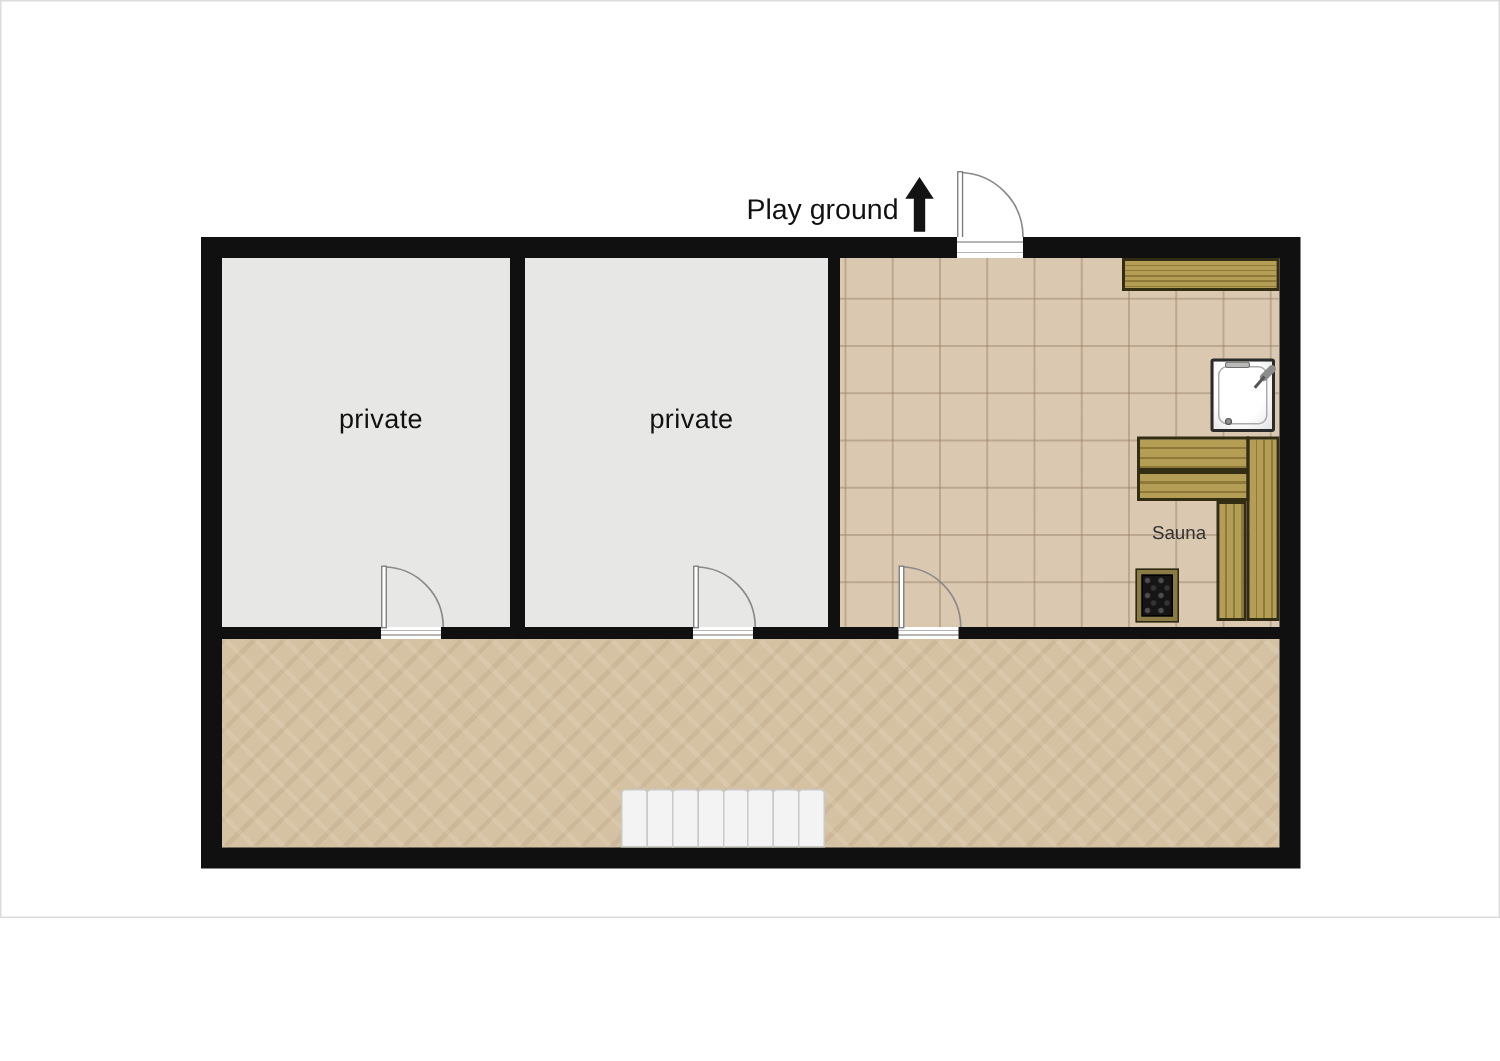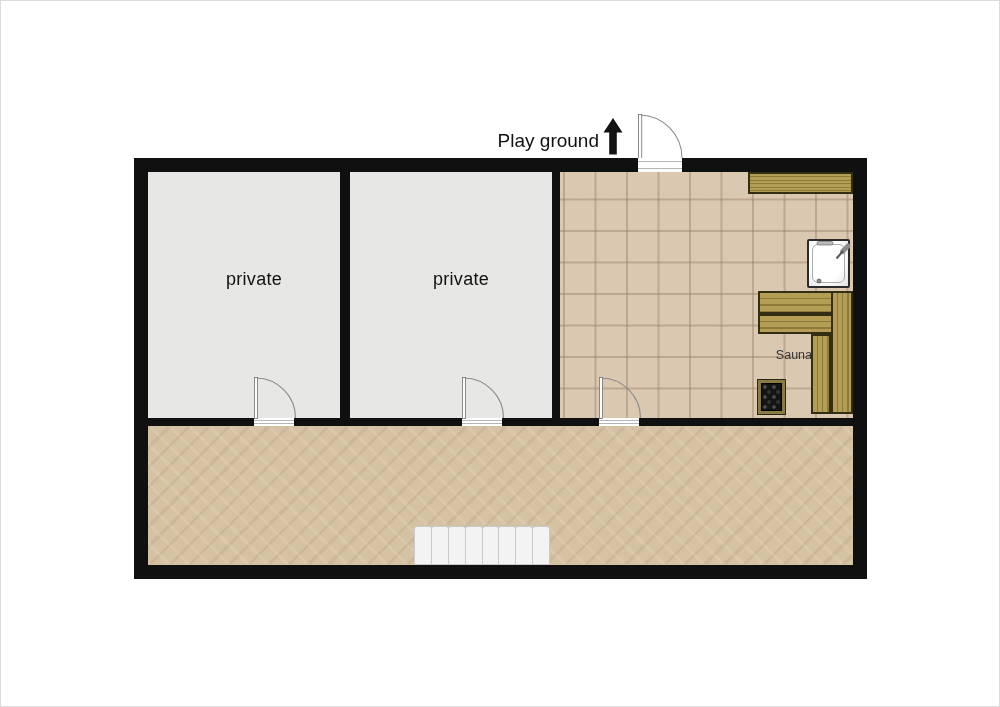--- a/index.html
+++ b/index.html
@@ -3,21 +3,21 @@
 <meta charset="utf-8">
 <style>
   html,body{margin:0;padding:0;}
   body{
     width:1000px;height:707px;
     font-family:"Liberation Sans", sans-serif;
     background:#fff;
     overflow:hidden;
   }
   .screen{
-    position:relative;width:1000px;height:707px;
+    position:relative;width:1000px;height:612px;
     background:var(--page-bg,#fff);
     border:1px solid #dcdcdc;box-sizing:border-box;
   }
   
   .plan{
     position:absolute;left:133px;top:157px;width:733px;height:421px;
     background:var(--wall,#101010);
   }
   .plan *{box-sizing:border-box;}
   .room{position:absolute;}
@@ -151,21 +151,21 @@
         <line x1="34" y1="10" x2="27.5" y2="17.5" stroke="#555" stroke-width="2"></line>
         <circle cx="10" cy="40" r="2" fill="#8f8f8f" stroke="#555" stroke-width="0.8"></circle>
       </svg>
     </div>
 
     <div class="bench bench-h" style="left:624px;top:133px;width:75px;height:23px;"></div>
     <div class="bench bench-h" style="left:624px;top:156px;width:75px;height:20px;"></div>
     <div class="bench bench-v" style="left:697px;top:133px;width:22px;height:123px;"></div>
     <div class="bench bench-v" style="left:677px;top:176px;width:20px;height:80px;"></div>
 
-    <div class="sauna-label" style="left:626px;top:190px;width:52px;text-align:right;">Sauna</div>
+    <div class="sauna-label" style="left:626px;top:190px;width:52px;">Sauna</div>
 
     <div class="heater" style="left:623px;top:221px;width:29px;height:36px;">
       <div class="heater-stones"></div>
     </div>
 
     <div class="sill sill-h14" style="left:504px;top:0;width:44px;"></div>
     <div class="sill sill-h8" style="left:120px;top:260px;width:40px;"></div>
     <div class="sill sill-h8" style="left:328px;top:260px;width:40px;"></div>
     <div class="sill sill-h8" style="left:465px;top:260px;width:40px;"></div>
 

